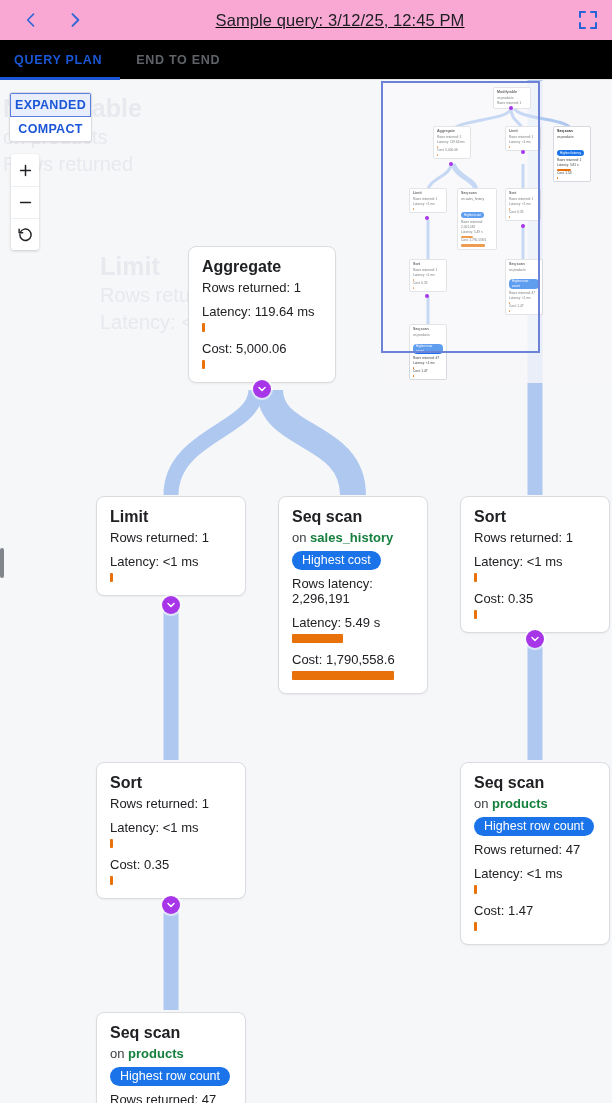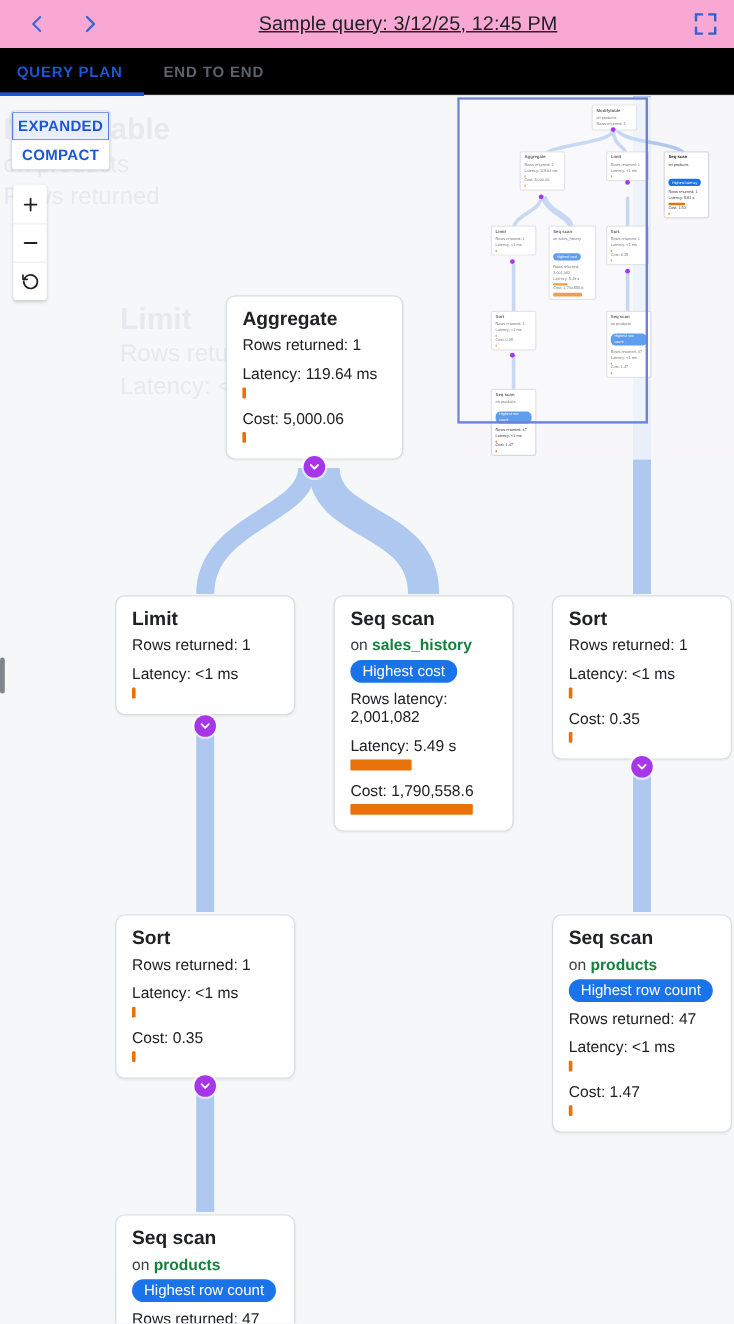--- a/index.html
+++ b/index.html
@@ -238,21 +238,21 @@
   </div>
 
   <div class="node" style="left:278px; top:416px; width:150px;">
     <div class="ttl">Seq scan</div>
     <div class="onrow">
       <span>on</span>
       <b>sales_history</b>
     </div>
     <div class="badge">Highest cost</div>
     <div class="ln first">Rows latency:</div>
-    <div class="ln first">2,001,082</div>
+    <div class="ln first">2,296,191</div>
     <div class="ln">Latency: 5.49 s</div>
     <div class="bar" style="width:51px;"></div>
     <div class="ln">Cost: 1,790,558.6</div>
     <div class="bar" style="width:102px;"></div>
   </div>
 
   <div class="node" style="left:460px; top:416px; width:150px;">
     <div class="ttl">Sort</div>
     <div class="ln first">Rows returned: 1</div>
     <div class="ln">Latency: &lt;1 ms</div>

